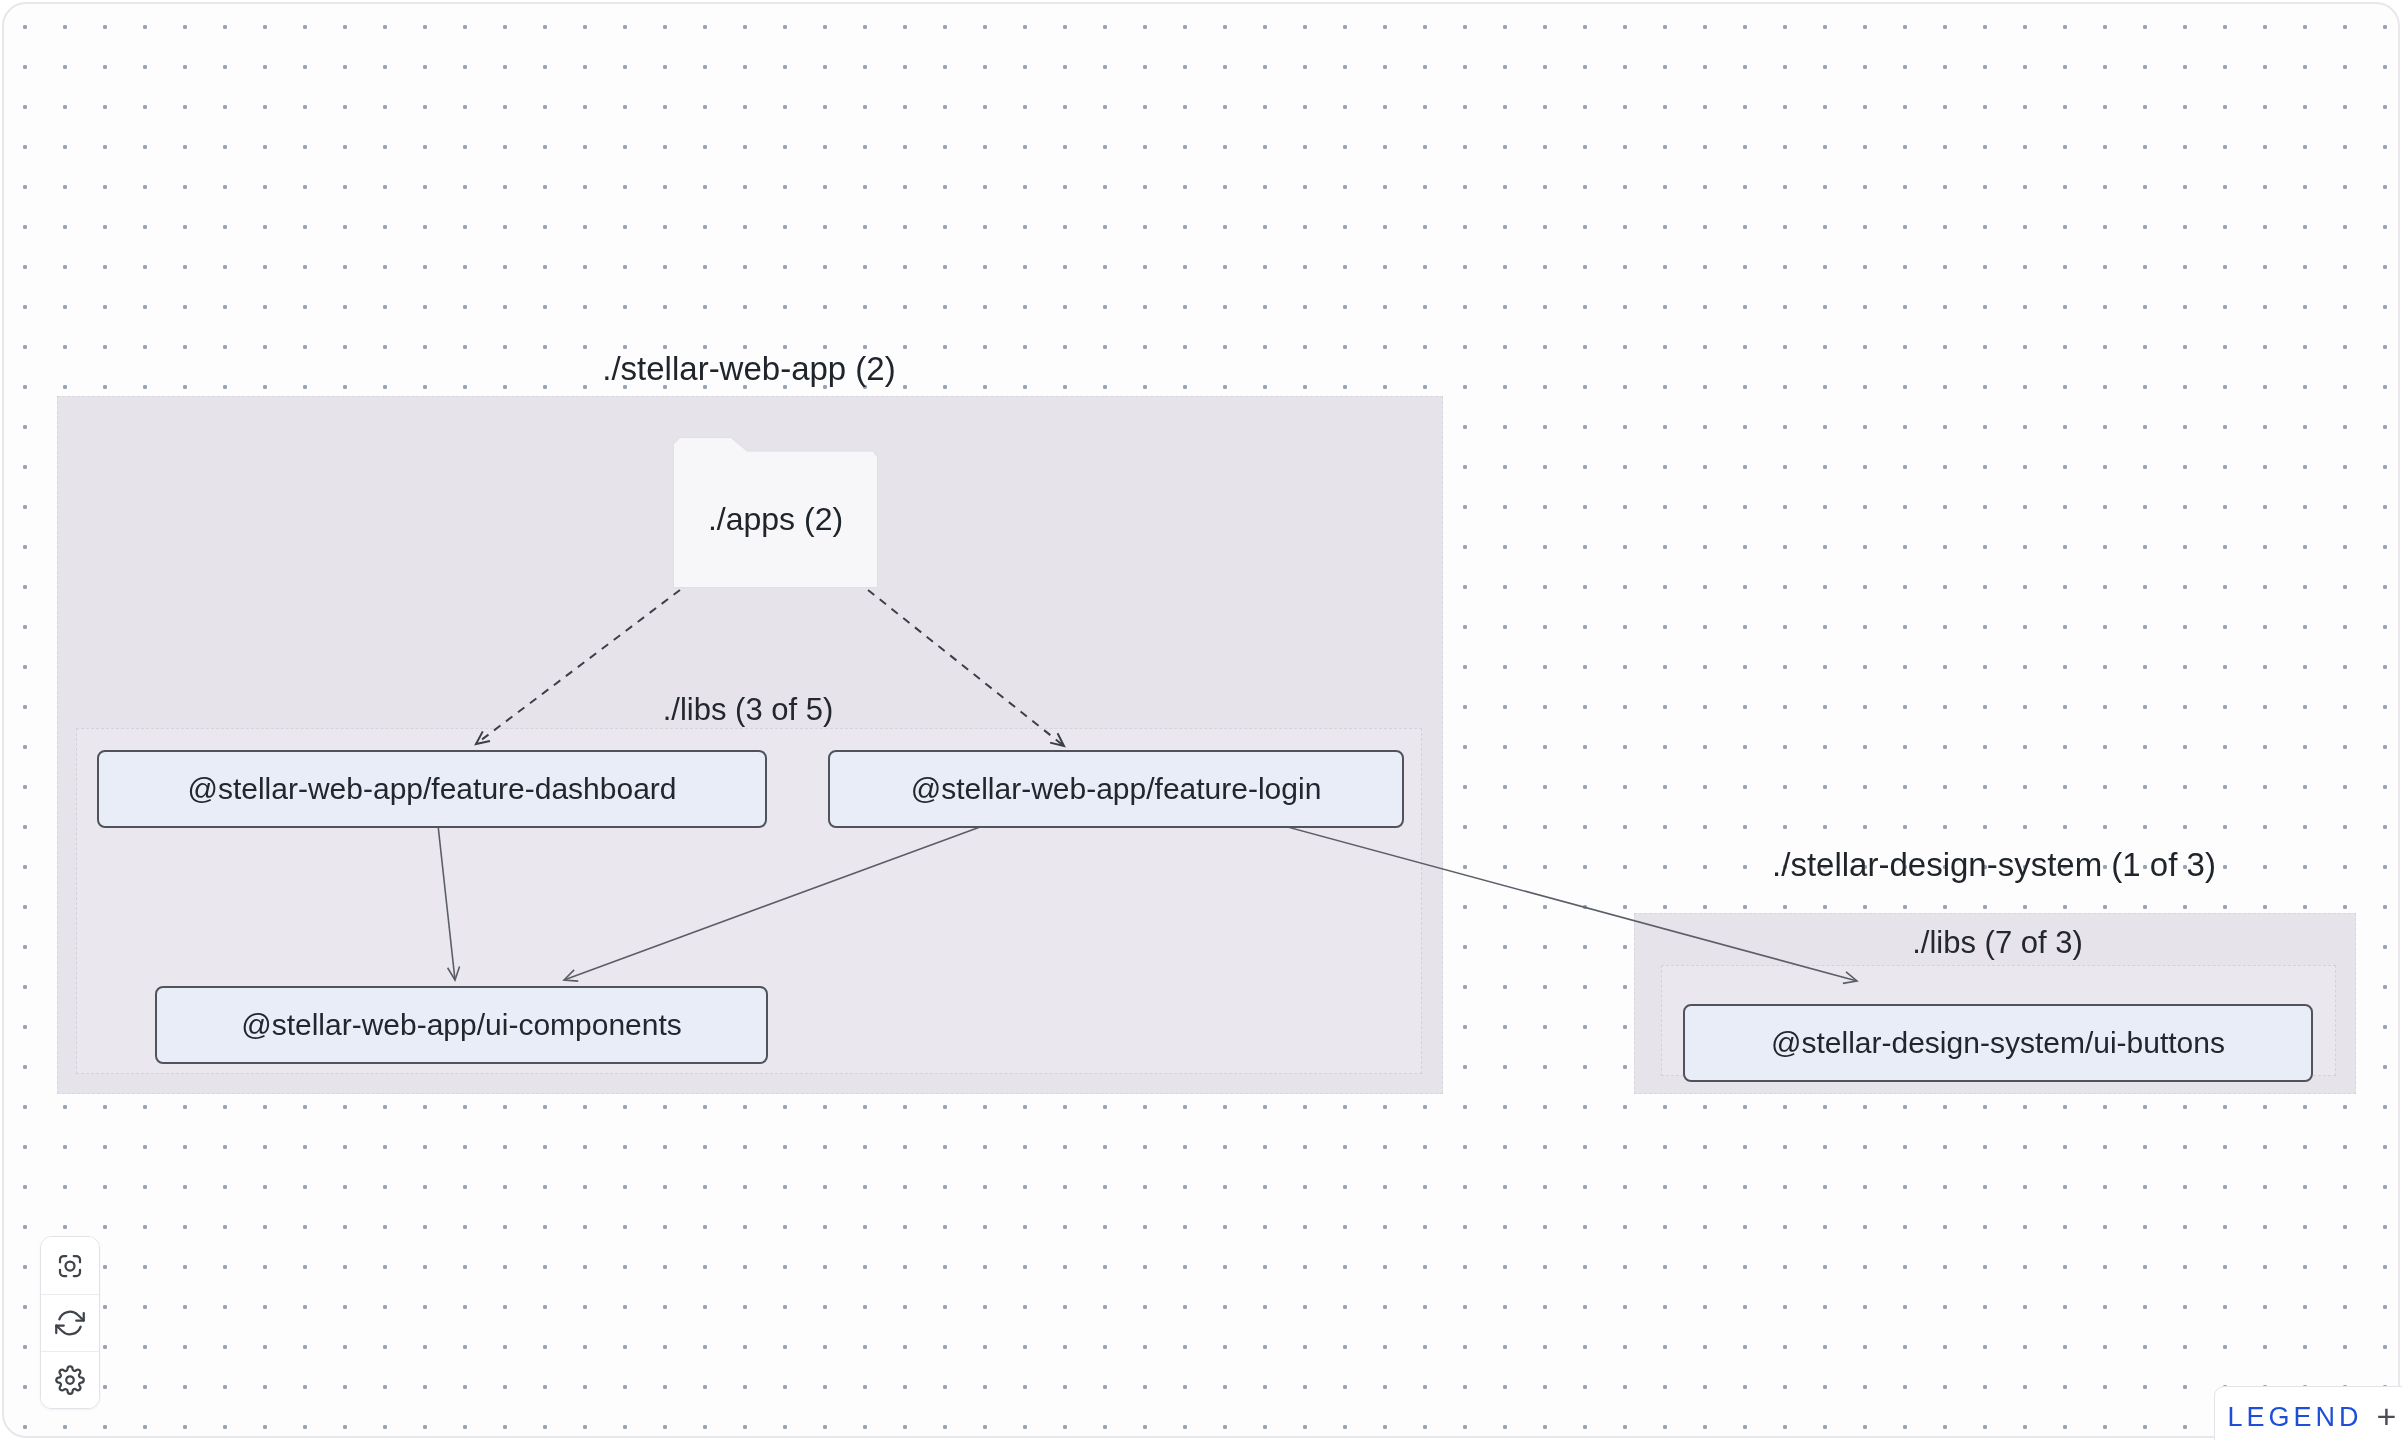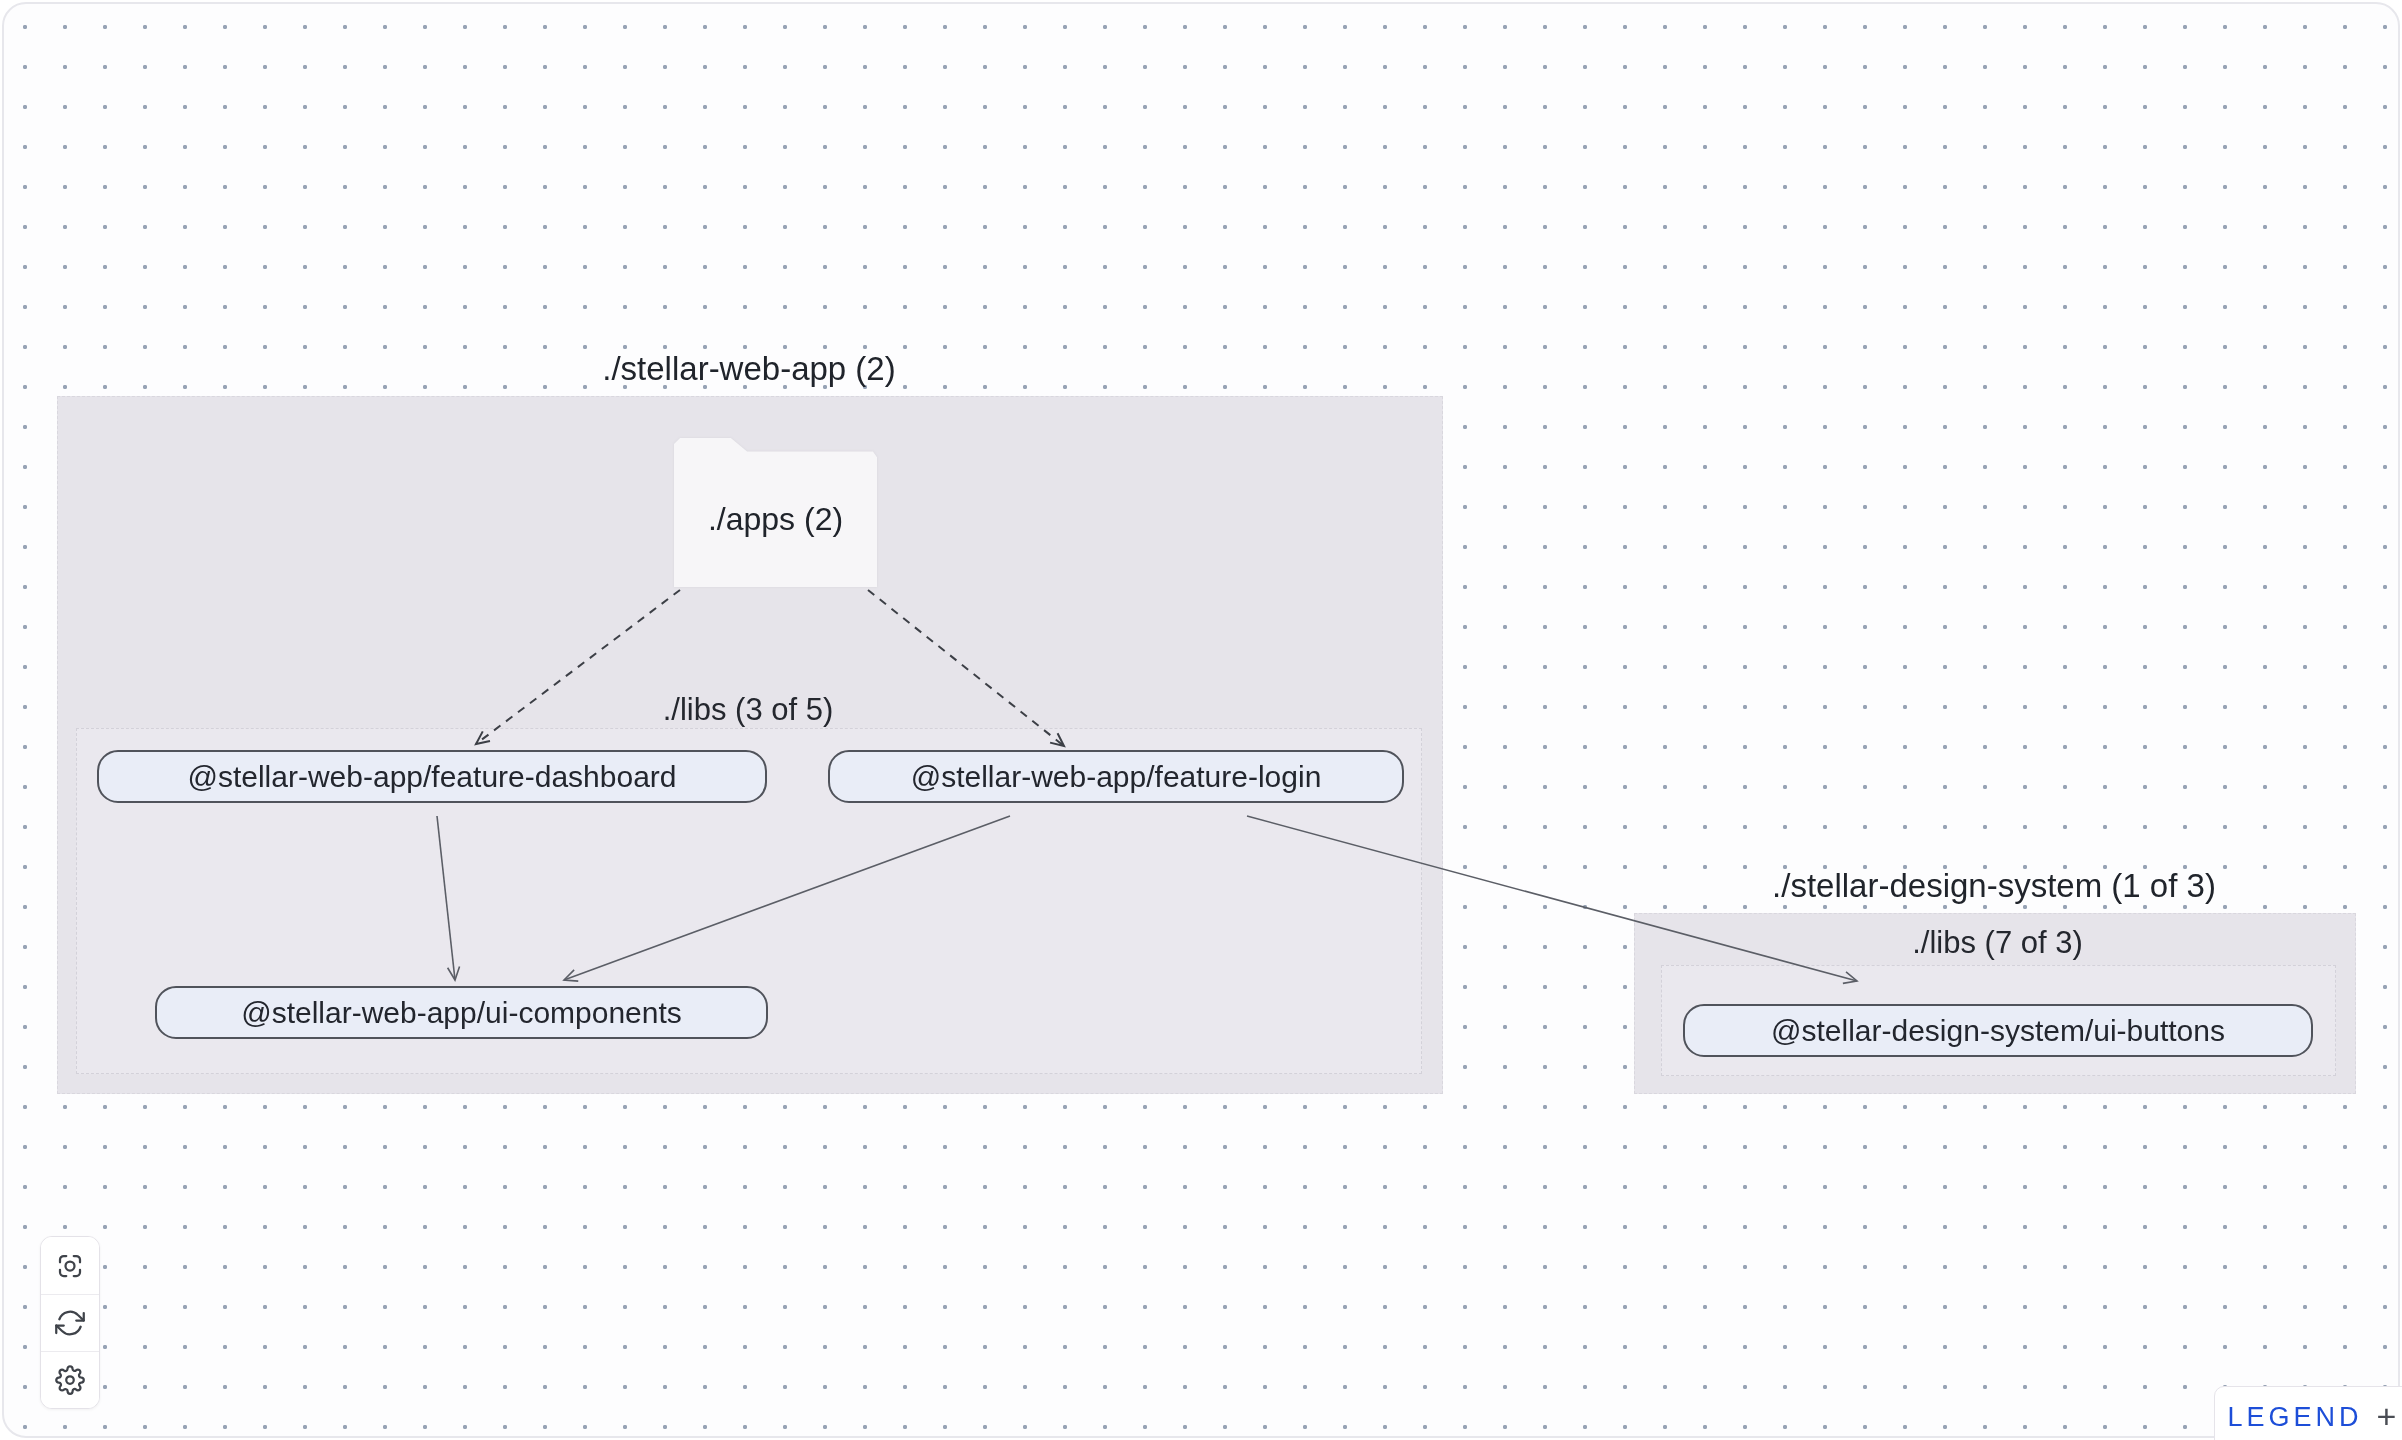--- a/index.html
+++ b/index.html
@@ -40,22 +40,22 @@
   .folder-shape{
     position:absolute;inset:0;background:#f7f6f8;
     clip-path:polygon(0% 100%, 0% 4%, 3% 0%, 28% 0%, 36% 9%, 98% 9%, 100% 13%, 100% 100%);
   }
   .folder-label{
     position:absolute;inset:14px 0 0 0;display:flex;align-items:center;justify-content:center;
     color:#20242b;font-size:32px;white-space:nowrap;
   }
   
   .node{
-    position:absolute;height:53px;box-sizing:border-box;
-    background:#e9edf7;border:2px solid #50535b;border-radius:21px;
+    position:absolute;height:78px;box-sizing:border-box;
+    background:#e9edf7;border:2px solid #50535b;border-radius:8px;
     display:flex;align-items:center;justify-content:center;
     color:#23262e;font-size:30px;white-space:nowrap;cursor:pointer;
   }
   .node-fd{left:93px;top:746px;width:670px;}
   .node-fl{left:824px;top:746px;width:576px;}
   .node-uc{left:151px;top:982px;width:613px;}
   .node-ub{left:1679px;top:1000px;width:630px;}
   
   svg.edges{position:absolute;left:0;top:0;width:2402px;height:1440px;pointer-events:none;}
   svg.edges path{pointer-events:stroke;}
@@ -89,21 +89,21 @@
 <div class="canvas">
 
   <div class="group-label" style="left:53px;top:346px;width:1384px;">./stellar-web-app (2)</div>
 
   <div class="group" style="left:53px;top:392px;width:1384px;height:696px;"></div>
 
   <div class="libs-label" style="left:72px;top:688px;width:1344px;">./libs (3 of 5)</div>
 
   <div class="subgroup" style="left:72px;top:724px;width:1344px;height:344px;"></div>
 
-  <div class="group-label" style="left:1630px;top:863px;width:720px;">./stellar-design-system (1 of 3)</div>
+  <div class="group-label" style="left:1630px;top:842px;width:720px;">./stellar-design-system (1 of 3)</div>
 
   <div class="group" style="left:1630px;top:909px;width:720px;height:179px;"></div>
 
   <div class="libs-label" style="left:1657px;top:921px;width:673px;">./libs (7 of 3)</div>
 
   <div class="subgroup" style="left:1657px;top:961px;width:673px;height:109px;"></div>
 
   <svg class="edges" viewBox="0 0 2402 1440" xmlns="http://www.w3.org/2000/svg">
     <defs>
       <marker id="arrow-dark" markerUnits="userSpaceOnUse" markerWidth="22" markerHeight="22" refX="15" refY="8" orient="auto">

